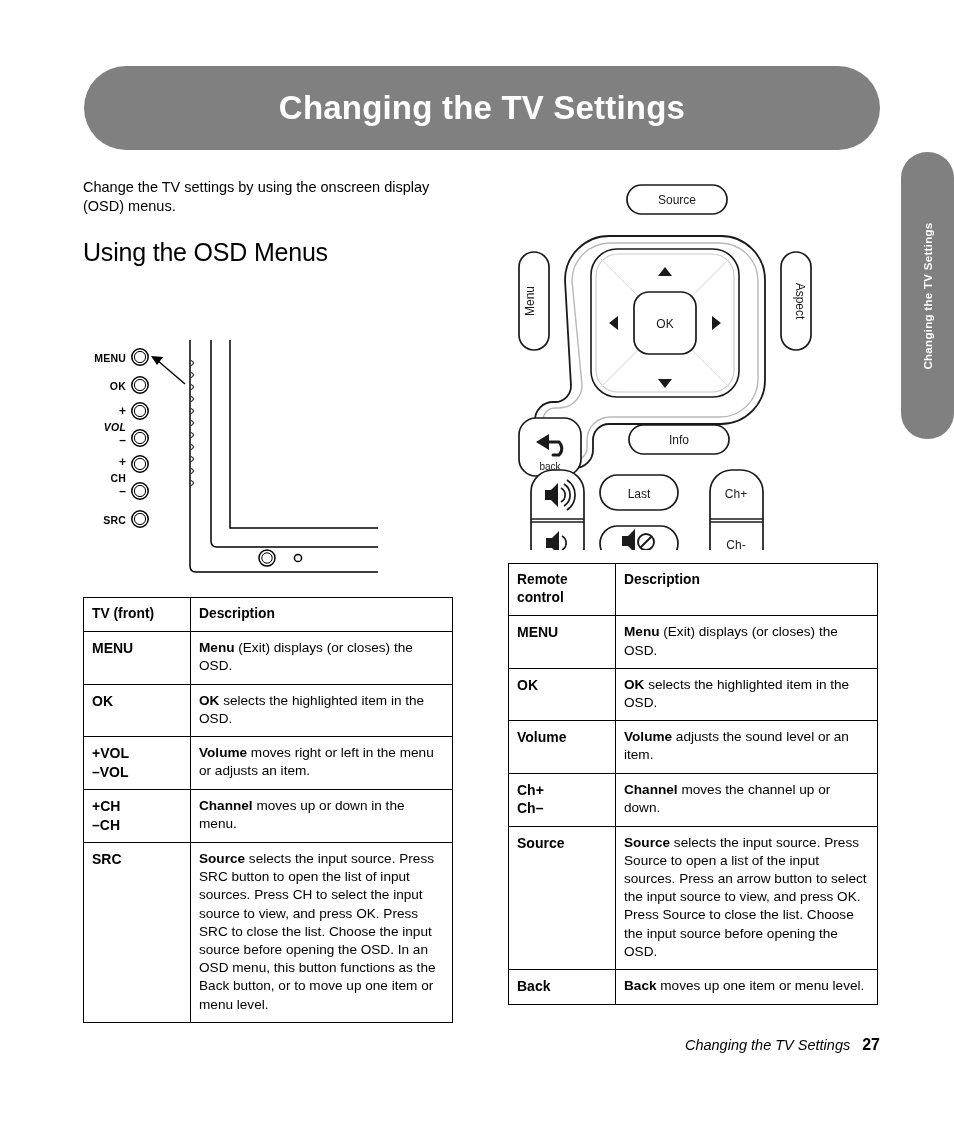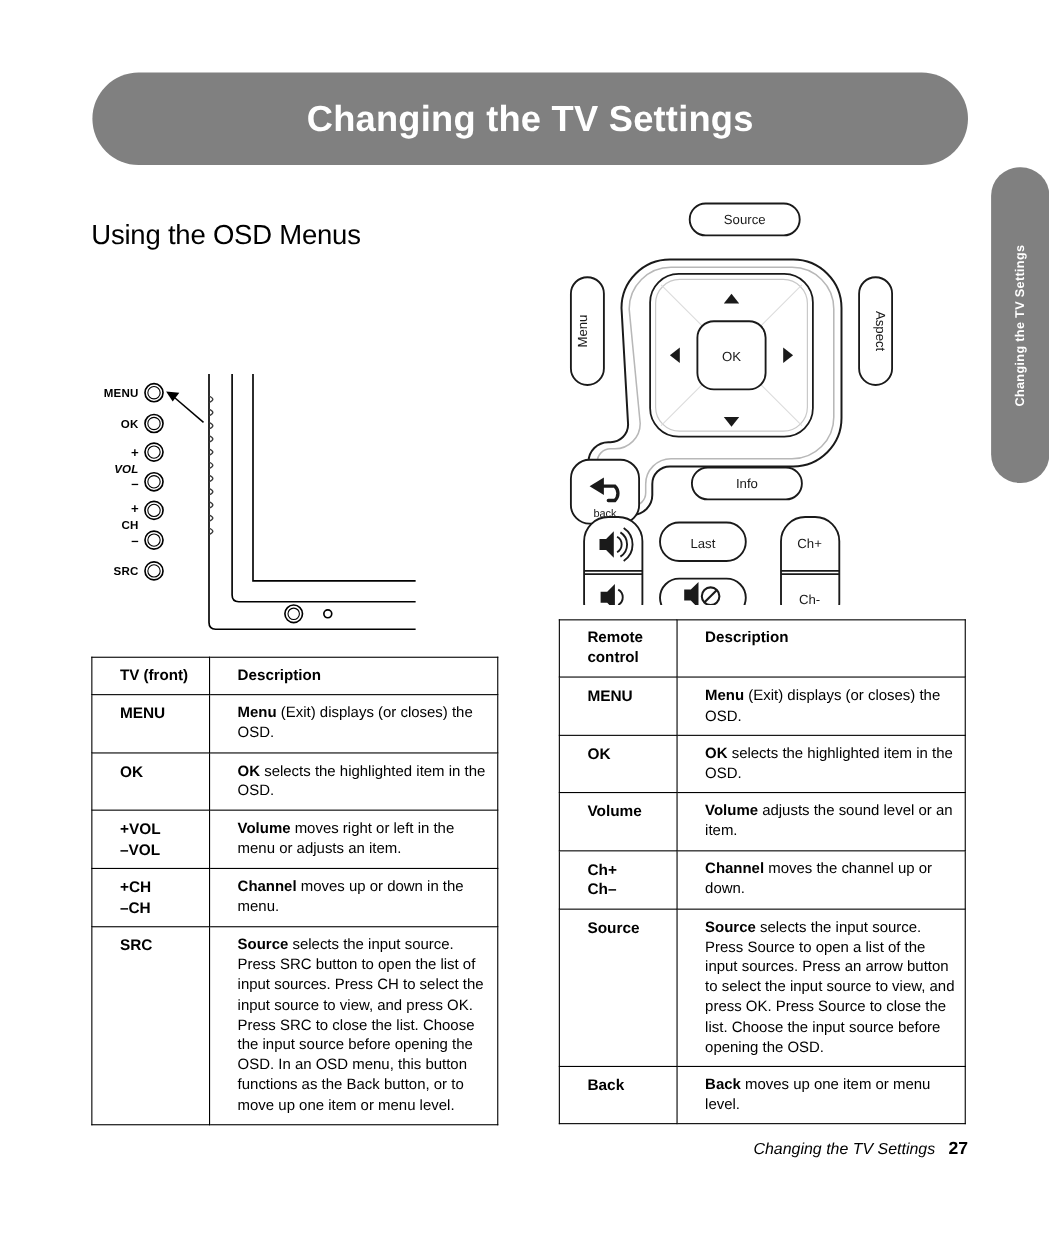--- a/index.html
+++ b/index.html
@@ -134,21 +134,21 @@
   }
 
   
   table.spec-table {
     border-collapse: collapse;
     width: 370px;
     table-layout: fixed;
   }
   table.spec-table td, table.spec-table th {
     border: 1.6px solid #000000;
-    padding: 7px 9px 8px 25px;
+    padding: 7px 9px 8px 8px;
     vertical-align: top;
     text-align: left;
     font-size: 13.6px;
     line-height: 18.2px;
   }
   table.spec-table th {
     font-weight: bold;
     font-size: 13.8px;
   }
   table.spec-table .col-key { width: 107px; }
@@ -197,20 +197,21 @@
 
 <div id="page-banner">
   <div class="banner-title">Changing the TV Settings</div>
 </div>
 
 <div id="side-tab">
   <div class="tab-text">Changing the TV Settings</div>
 </div>
 
 <div class="col-left">
+  <p class="intro-para">Change the TV settings by using the onscreen display (OSD) menus.</p>
   <h2 class="section-heading">Using the OSD Menus</h2>
 </div>
 
 <div id="tv-front-figure">
 
   
   <div class="btn-label" style="left:-2px; top:14px;">MENU</div>
   <div class="btn-label" style="left:-2px; top:42px;">OK</div>
   <div class="sign" style="left:-2px; top:66px;">+</div>
   <div class="btn-label" style="left:-2px; top:83px;font-style:italic;">VOL</div>

